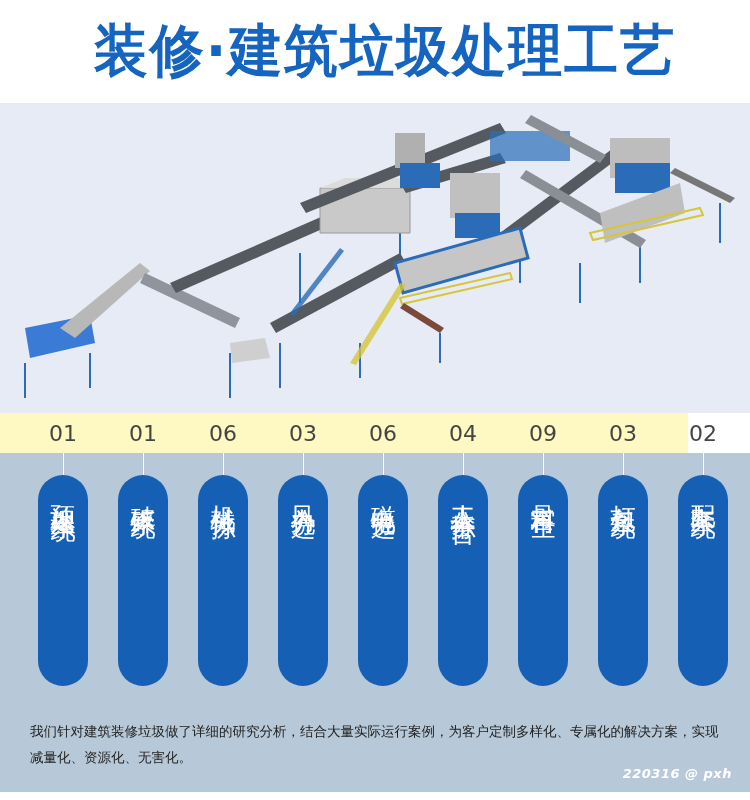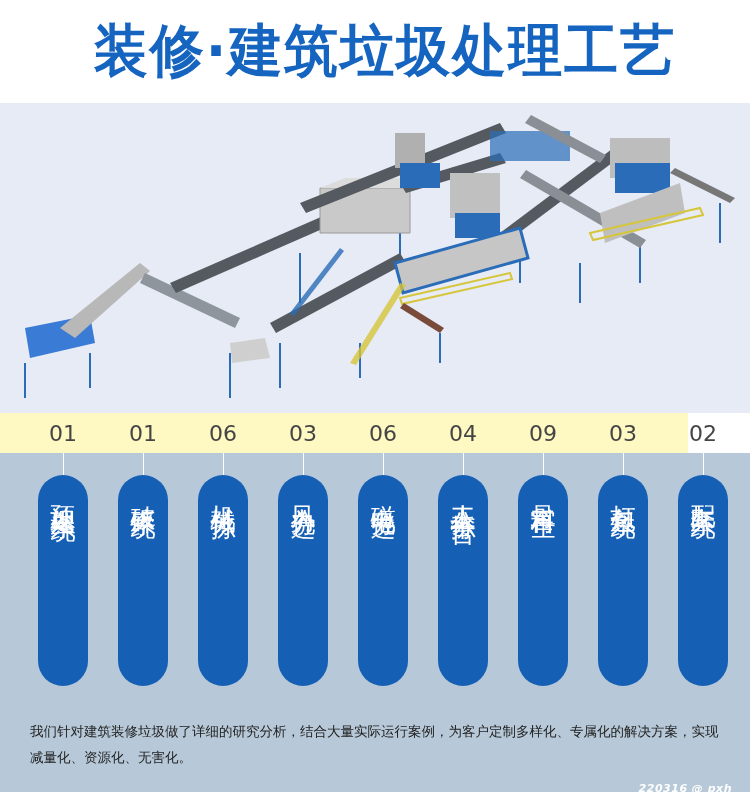--- a/index.html
+++ b/index.html
@@ -44,21 +44,21 @@
     writing-mode: vertical-rl; text-orientation: upright;
     color: #ffffff; font-size: 25px; letter-spacing: 3px; line-height: 1;
     font-family: "DejaVu Sans", sans-serif;
   }
   .desc {
     position: absolute; left: 30px; top: 265px; width: 700px;
     font-size: 13.5px; line-height: 26px; color: #222222;
   }
   .watermark {
     position: absolute; right: 18px; top: 313px; color: #ffffff;
-    font-size: 11px; font-weight: bold; font-style: italic; letter-spacing: 0.5px; margin-top: 16px;
+    font-size: 13px; font-weight: bold; font-style: italic; letter-spacing: 0.5px;
   }
 </style>
 </head>
 <body>
 
 <div class="title">
   <span>装修·建筑垃圾处理工艺</span>
 </div>
 
 <div class="hero">

